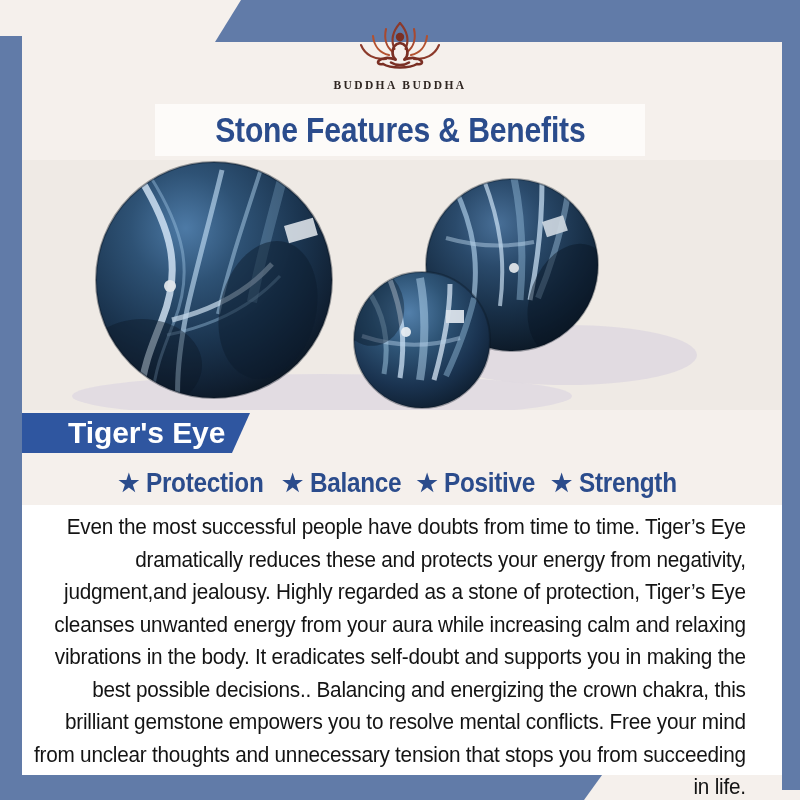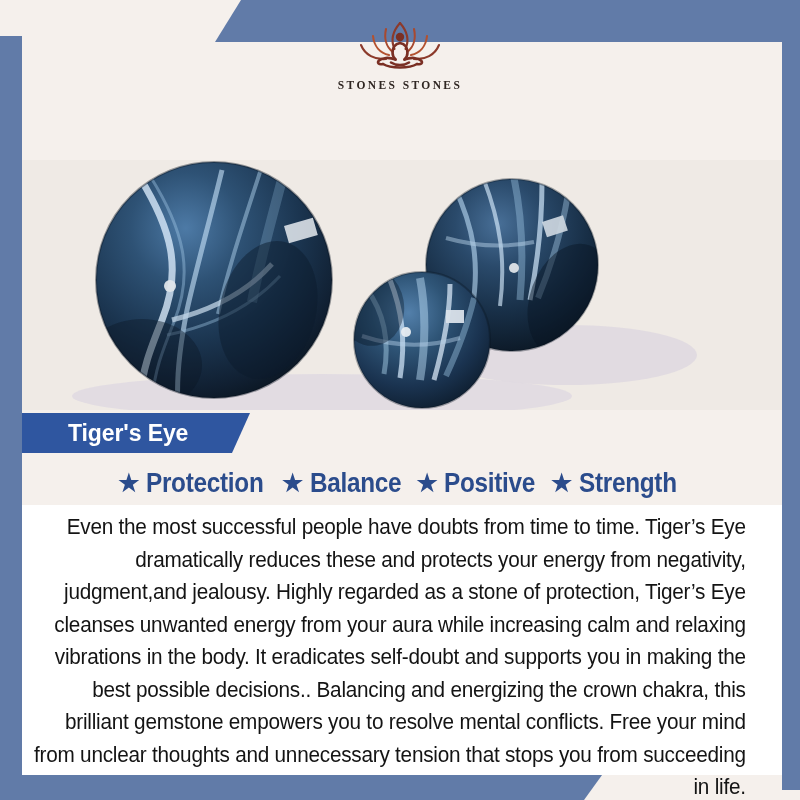--- a/index.html
+++ b/index.html
@@ -50,21 +50,21 @@
   .hero svg{display:block;width:760px;height:250px;}
 
   
   .name-banner{
     position:absolute;left:22px;top:413px;width:228px;height:40px;
     background:#2f56a0;
     clip-path:polygon(0 0, 100% 0, calc(100% - 18px) 100%, 0 100%);
     display:flex;align-items:center;
   }
   .name-text{
-    color:#ffffff;font-size:23px;font-weight:700;margin-left:46px;white-space:nowrap;letter-spacing:-0.1px;
+    color:#ffffff;font-size:30px;font-weight:700;margin-left:46px;white-space:nowrap;letter-spacing:-0.1px;
   }
 
   
   .benefits{
     position:absolute;left:22px;top:461px;width:760px;height:44px;
     display:flex;align-items:center;justify-content:center;gap:0px;
   }
   .benefit{display:flex;align-items:center;white-space:nowrap;}
   .benefit .star{color:#2b4c8c;font-size:27px;line-height:1;margin-right:5px;}
   .benefit .blabel{
@@ -113,23 +113,26 @@
       <g fill="none" stroke="#7a2f24" stroke-width="2.6" stroke-linecap="round">
         <circle cx="66" cy="19" r="4.2" fill="#7a2f24" stroke="none"></circle>
         <path d="M66 25 C61 26 58.5 30 58.5 34.5 C58.5 38 60 40 61.5 41.5"></path>
         <path d="M66 25 C71 26 73.5 30 73.5 34.5 C73.5 38 72 40 70.5 41.5"></path>
         <path d="M61.5 41.5 C55 39 48 39.5 45 42.5 C42.5 45 45 47 49 46"></path>
         <path d="M70.5 41.5 C77 39 84 39.5 87 42.5 C89.5 45 87 47 83 46"></path>
         <path d="M49 46 C53 48.5 60 49.5 66 49.5 C72 49.5 79 48.5 83 46"></path>
         <path d="M57 44.5 C60 46.5 63 47 66 47 C69 47 72 46.5 75 44.5"></path>
       </g>
     </svg>
-    <div class="logo-word">STONES STONES</div>
-  </div>
-
+    <div class="logo-word">BUDDHA BUDDHA</div>
+  </div>
+
+  <div class="title-bar">
+    <div class="title-text">Stone Features &amp; Benefits</div>
+  </div>
 
   <div class="hero">
     <svg viewBox="0 0 760 250">
       <defs>
         <radialGradient id="sphA" cx="38%" cy="28%" r="78%">
           <stop offset="0%" stop-color="#4d7aa6"></stop>
           <stop offset="30%" stop-color="#2e5275"></stop>
           <stop offset="62%" stop-color="#1b3550"></stop>
           <stop offset="88%" stop-color="#101f31"></stop>
           <stop offset="100%" stop-color="#0a1520"></stop>

